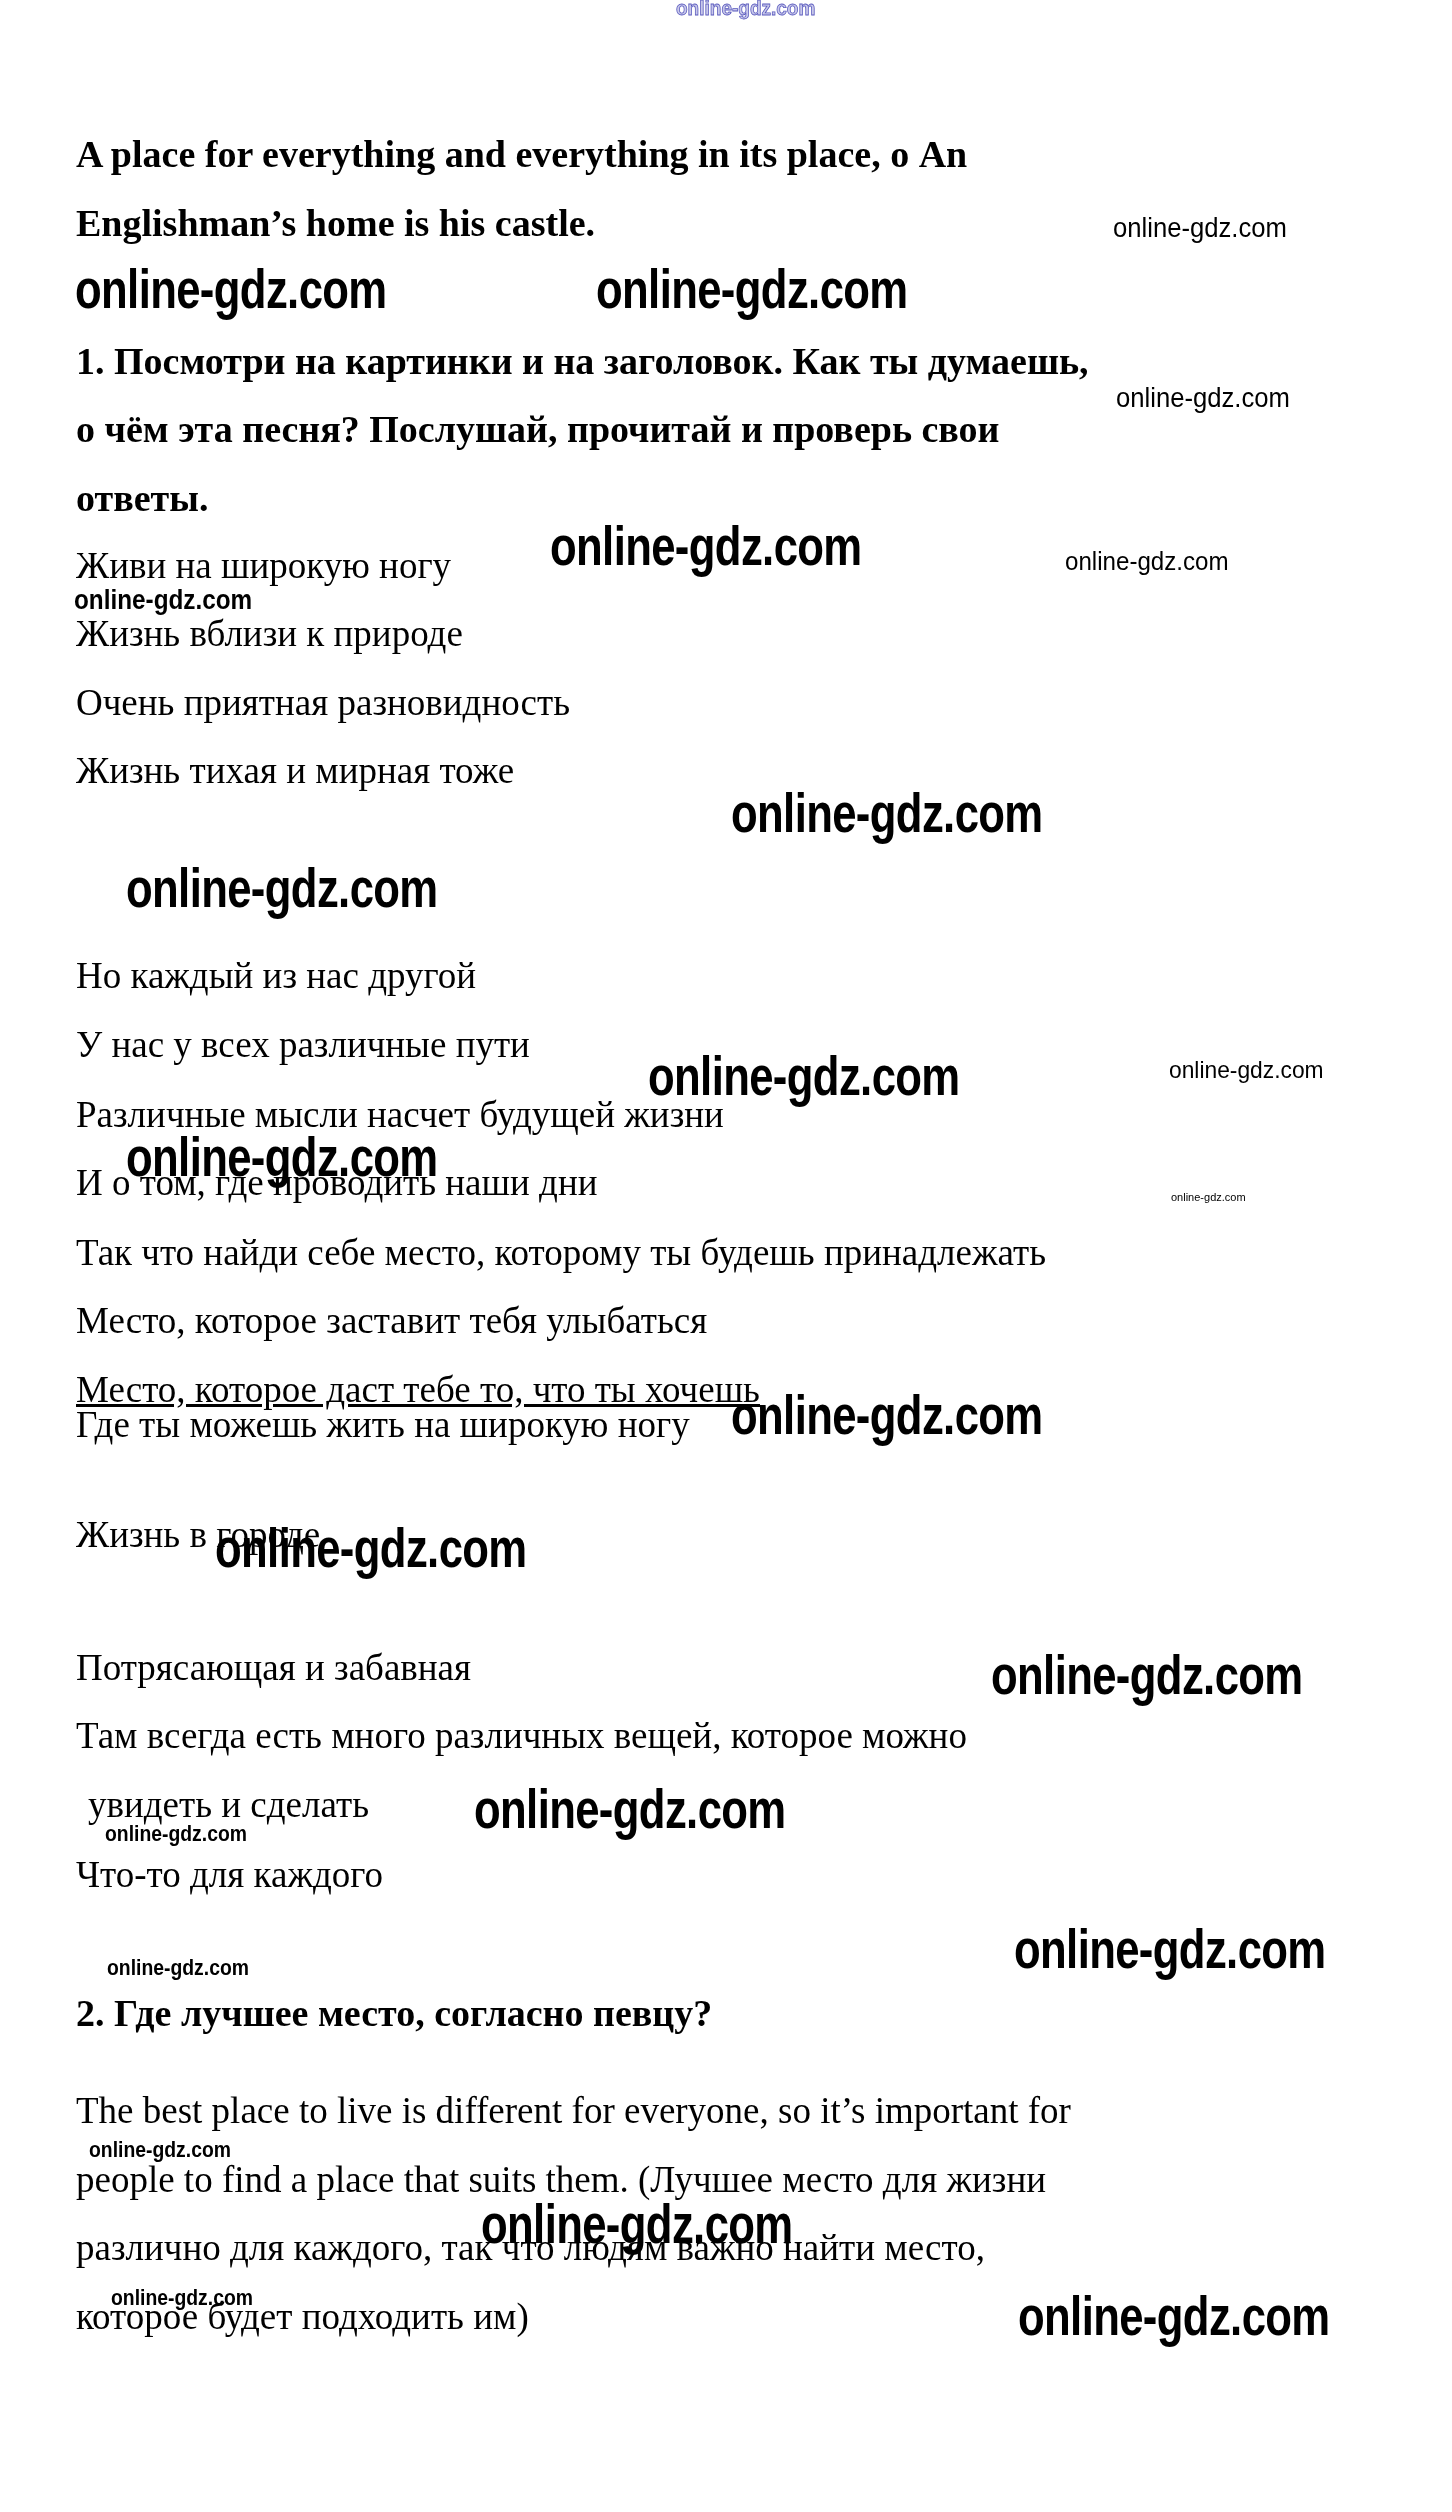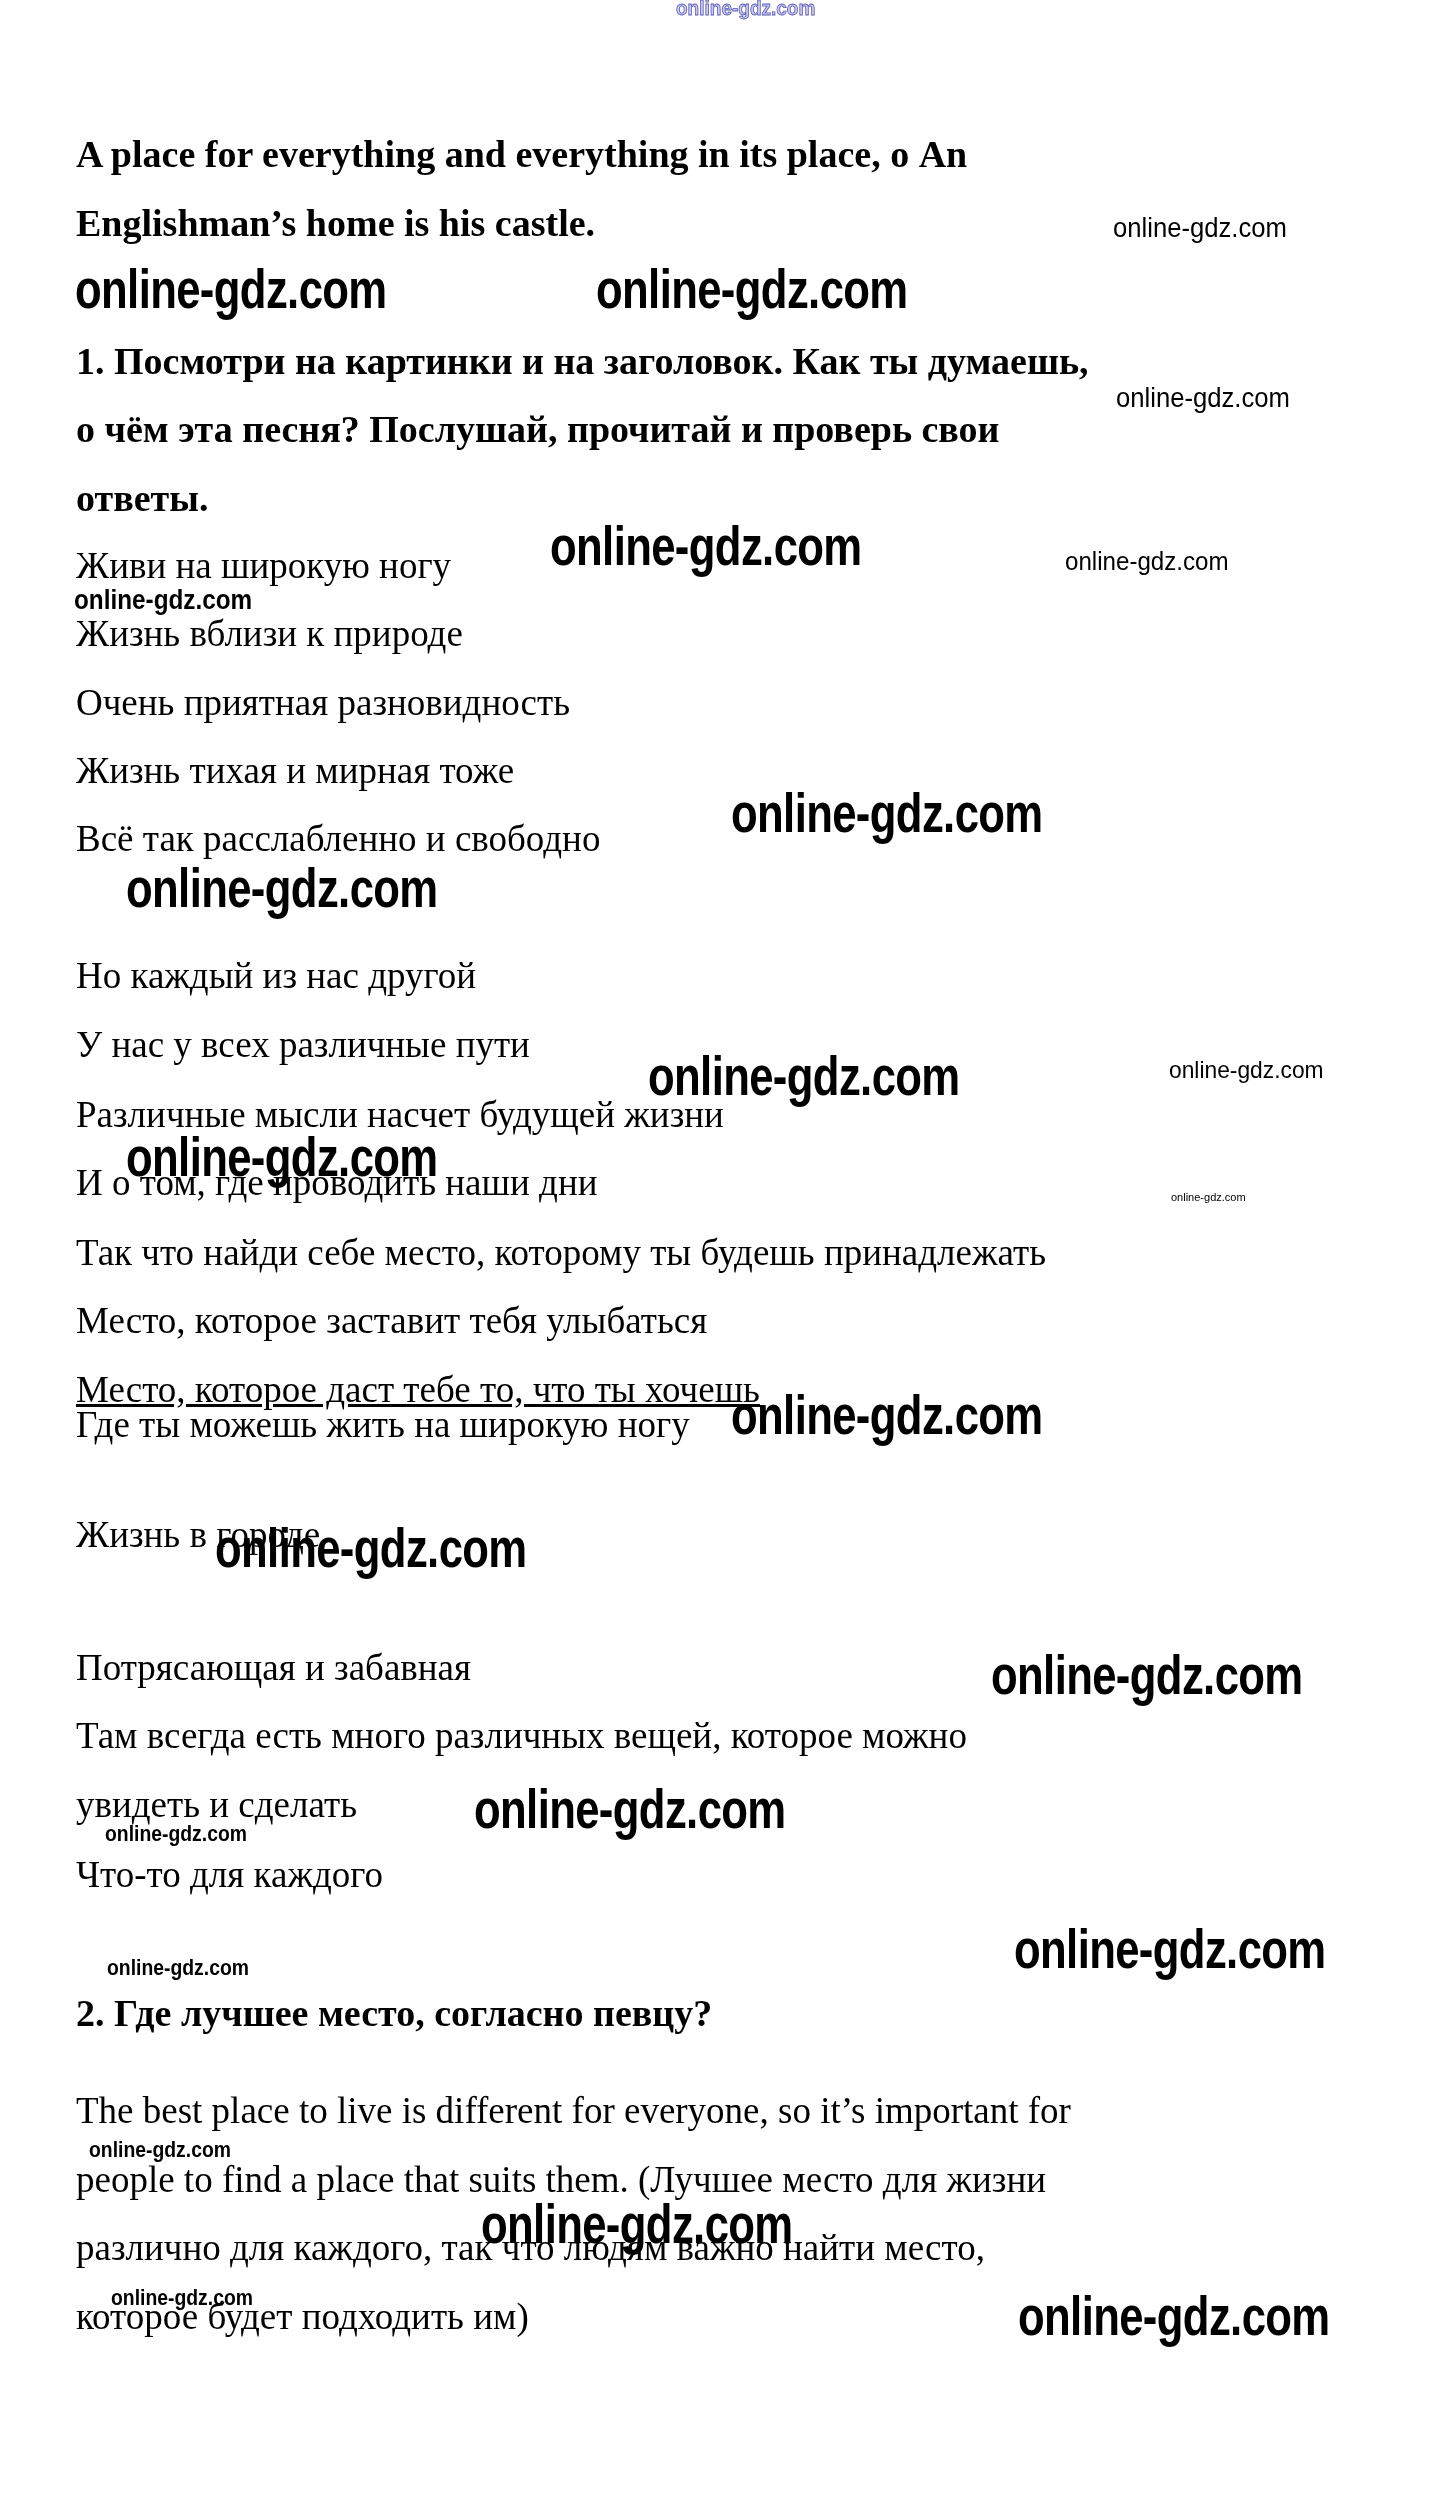--- a/index.html
+++ b/index.html
@@ -84,21 +84,20 @@
   <div class="line bold" style="top:479px;">ответы.</div>
 
   <div class="line" style="top:547px;">Живи на широкую ногу</div>
   <div class="wm wm-big" style="left:550px; top:518px;">online-gdz.com</div>
   <div class="wm wm-med" style="left:1065px; top:549px; font-size:25.4px;">online-gdz.com</div>
   <div class="wm wm-med-bold" style="left:74px; top:587px;">online-gdz.com</div>
   <div class="line" style="top:615px;">Жизнь вблизи к природе</div>
   <div class="line" style="top:684px;">Очень приятная разновидность</div>
   <div class="line" style="top:752px;">Жизнь тихая и мирная тоже</div>
   <div class="wm wm-big" style="left:731px; top:785px;">online-gdz.com</div>
-  <div class="line" style="top:820px;">Всё так расслабленно и свободно</div>
   <div class="wm wm-big" style="left:126px; top:860px;">online-gdz.com</div>
 
   <div class="line" style="top:957px;">Но каждый из нас другой</div>
   <div class="line" style="top:1026px;">У нас у всех различные пути</div>
   <div class="wm wm-big" style="left:648px; top:1048px;">online-gdz.com</div>
   <div class="wm wm-med" style="left:1169px; top:1058px; font-size:24px;">online-gdz.com</div>
   <div class="line" style="top:1096px;">Различные мысли насчет будущей жизни</div>
   <div class="wm wm-big" style="left:126px; top:1129px;">online-gdz.com</div>
   <div class="line" style="top:1164px;">И о том, где проводить наши дни</div>
   <div class="wm wm-tiny" style="left:1171px; top:1192px;">online-gdz.com</div>
@@ -107,21 +106,21 @@
   <div class="line" style="top:1302px;">Место, которое заставит тебя улыбаться</div>
   <div class="line" style="top:1371px;text-decoration:underline;">Место, которое даст тебе то, что ты хочешь</div>
   <div class="wm wm-big" style="left:731px; top:1387px;">online-gdz.com</div>
   <div class="line" style="top:1406px;">Где ты можешь жить на широкую ногу</div>
 
   <div class="wm wm-big" style="left:215px; top:1520px;">online-gdz.com</div>
   <div class="line" style="top:1516px;">Жизнь в городе</div>
   <div class="line" style="top:1649px;">Потрясающая и забавная</div>
   <div class="wm wm-big" style="left:991px; top:1647px;">online-gdz.com</div>
   <div class="line" style="top:1717px;">Там всегда есть много различных вещей, которое можно</div>
-  <div class="line" style="top:1786px;">увидеть и сделать</div>
+  <div class="line" style="top:1786px;margin-left:12px;">увидеть и сделать</div>
   <div class="wm wm-big" style="left:474px; top:1781px;">online-gdz.com</div>
   <div class="wm wm-small" style="left:105px; top:1823px;">online-gdz.com</div>
   <div class="line" style="top:1856px;">Что-то для каждого</div>
 
   <div class="wm wm-big" style="left:1014px; top:1921px;">online-gdz.com</div>
   <div class="wm wm-small" style="left:107px; top:1957px;">online-gdz.com</div>
 
   <div class="line bold" style="top:1994px;">2. Где лучшее место, согласно певцу?</div>
 
   <div class="line" style="top:2092px;">The best place to live is different for everyone, so it’s important for</div>

